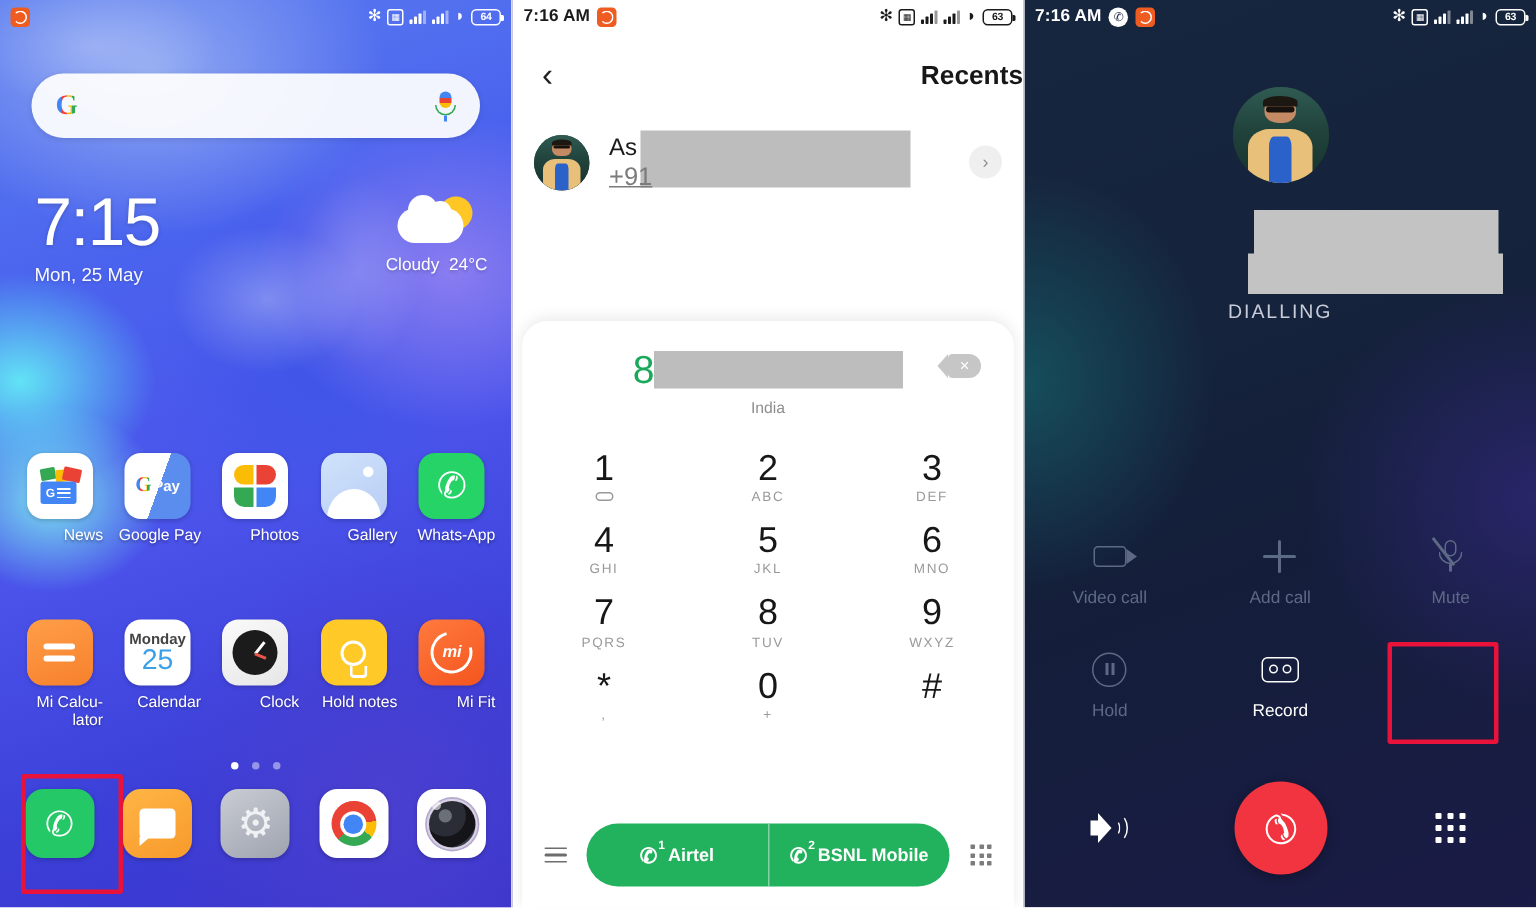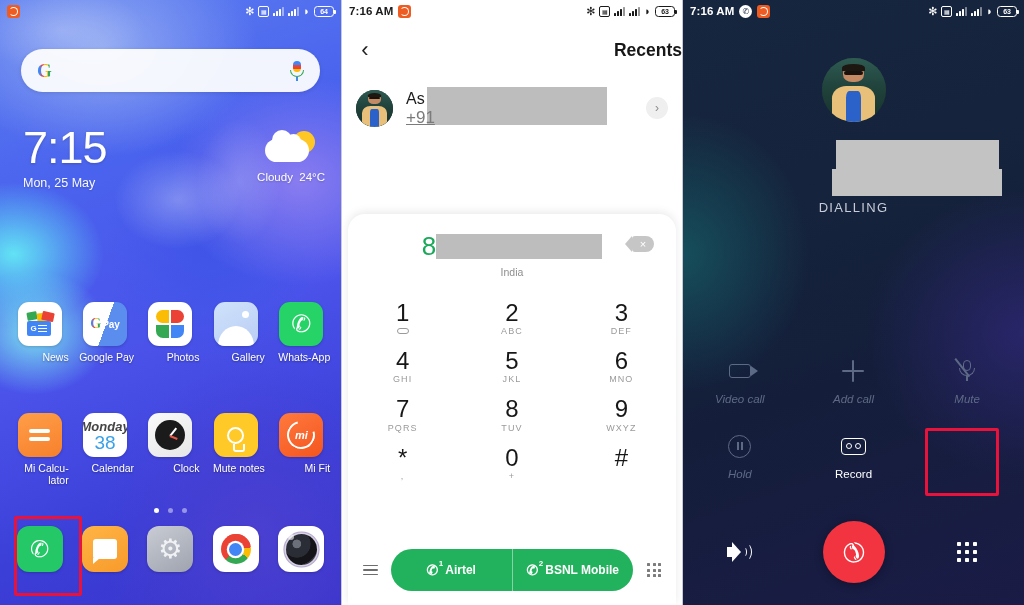--- a/index.html
+++ b/index.html
@@ -133,21 +133,21 @@
   .ic-gallery:after{content:"";position:absolute;left:4px;bottom:0;width:36px;height:20px;background:#fff;
     border-radius:50% 50% 0 0 / 100% 100% 0 0;}
   .ic-wa{background:#25d366;display:flex;align-items:center;justify-content:center;color:#fff;font-size:24px;}
 
   .ic-calc{background:linear-gradient(160deg,#ff9e48,#f7802c);display:flex;align-items:center;justify-content:center;}
   .ic-calc .eq{width:21px;height:12px;position:relative;}
   .ic-calc .eq:before,.ic-calc .eq:after{content:"";position:absolute;left:0;width:21px;height:4px;
     background:#fff;border-radius:2px;}
   .ic-calc .eq:before{top:0;} .ic-calc .eq:after{bottom:0;}
   .ic-cal{background:#fff;display:flex;flex-direction:column;align-items:center;justify-content:center;}
-  .ic-cal .m{font-size:13px;color:#444;font-weight:600;margin-bottom:-1px;font-style:italic;}
+  .ic-cal .m{font-size:10px;color:#444;font-weight:600;margin-bottom:-1px;}
   .ic-cal .d{font-size:19px;color:#3aa0e8;font-weight:400;line-height:1;}
   .ic-clock{background:linear-gradient(150deg,#fafafa,#e6e6e6);display:flex;align-items:center;justify-content:center;}
   .ic-clock .face{width:30px;height:30px;border-radius:50%;background:#1b1b1b;position:relative;}
   .ic-clock .h{position:absolute;left:50%;top:50%;width:10px;height:1.6px;background:#fff;
     transform-origin:0 50%;transform:rotate(-52deg);}
   .ic-clock .mh{position:absolute;left:50%;top:50%;width:8px;height:1.6px;background:#e8564a;
     transform-origin:0 50%;transform:rotate(22deg);}
   .ic-keep{background:#ffc928;display:flex;align-items:center;justify-content:center;}
   .ic-keep .bulb{width:17px;height:17px;border:2.2px solid #fff;border-radius:50%;position:relative;}
   .ic-keep .bulb:after{content:"";position:absolute;left:3.5px;top:15px;width:8px;height:6px;
@@ -258,21 +258,21 @@
   .rd-name{position:absolute;left:50%;top:-3px;margin-left:-18px;width:163px;height:30px;background:#c3c3c3;}
   .rd-num{position:absolute;left:50%;top:-4px;margin-left:-22px;width:170px;height:27px;background:#c3c3c3;}
   .dialling{position:absolute;left:0;right:0;top:200px;text-align:center;font-size:13px;
     color:#c8ccd8;letter-spacing:1.3px;}
 
   .ctrlgrid{position:absolute;left:0;right:0;top:356px;display:grid;grid-template-columns:repeat(3,1fr);row-gap:26px;}
   .ctrl{text-align:center;}
   .ctrl .ci{height:30px;display:flex;align-items:center;justify-content:center;}
   .ctrl .cl{font-size:11.5px;margin-top:7px;}
   .on-c .cl{color:#fff;} .on-c .ci{color:#fff;}
-  .off-c .cl{color:#5d6a86;font-style:italic;} .off-c .ci{color:#5d6a86;}
+  .off-c .cl{color:#5d6a86;} .off-c .ci{color:#5d6a86;}
 
   .i-video{width:22px;height:14px;border:1.6px solid currentColor;border-radius:3px;position:relative;}
   .i-video:after{content:"";position:absolute;right:-8px;top:1px;border-width:5px 0 5px 7px;border-style:solid;
     border-color:transparent transparent transparent currentColor;}
   .i-plus{width:22px;height:22px;position:relative;}
   .i-plus:before,.i-plus:after{content:"";position:absolute;background:currentColor;border-radius:1px;}
   .i-plus:before{left:0;top:10px;width:22px;height:1.8px;}
   .i-plus:after{top:0;left:10px;height:22px;width:1.8px;}
   .i-note{width:20px;height:20px;border:1.7px solid currentColor;border-radius:4px;position:relative;}
   .i-note:after{content:"";position:absolute;right:-4px;top:-4px;width:11px;height:1.7px;background:currentColor;
@@ -411,38 +411,38 @@
     <div class="appgrid row2">
       <div class="app">
         <div class="appicon ic-calc">
             <span class="eq"></span>
           </div>
         <div class="applabel">Mi Calcu-lator</div>
       </div>
       <div class="app">
         <div class="appicon ic-cal">
           <span class="m">Monday</span>
-          <span class="d">38</span>
+          <span class="d">25</span>
         </div>
         <div class="applabel">Calendar</div>
       </div>
       <div class="app">
         <div class="appicon ic-clock">
           <span class="face">
               <i class="h"></i>
               <i class="mh"></i>
             </span>
         </div>
         <div class="applabel">Clock</div>
       </div>
       <div class="app">
         <div class="appicon ic-keep">
             <span class="bulb"></span>
           </div>
-        <div class="applabel">Mute notes</div>
+        <div class="applabel">Hold notes</div>
       </div>
       <div class="app">
         <div class="appicon ic-mifit">
           <span class="ring">
               <span>mi</span>
             </span>
         </div>
         <div class="applabel">Mi Fit</div>
       </div>
     </div>

